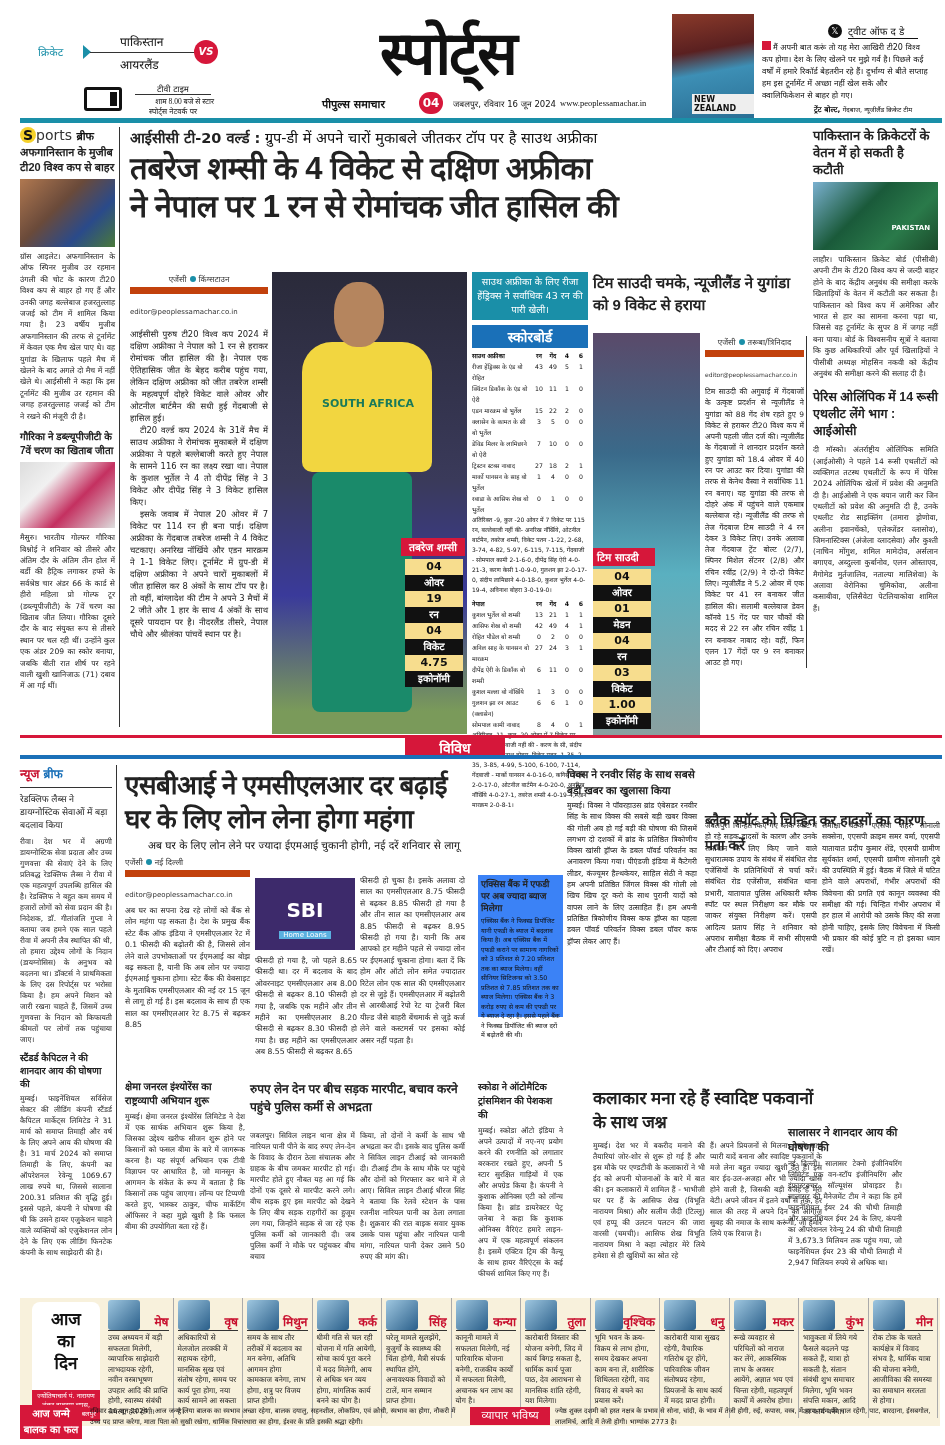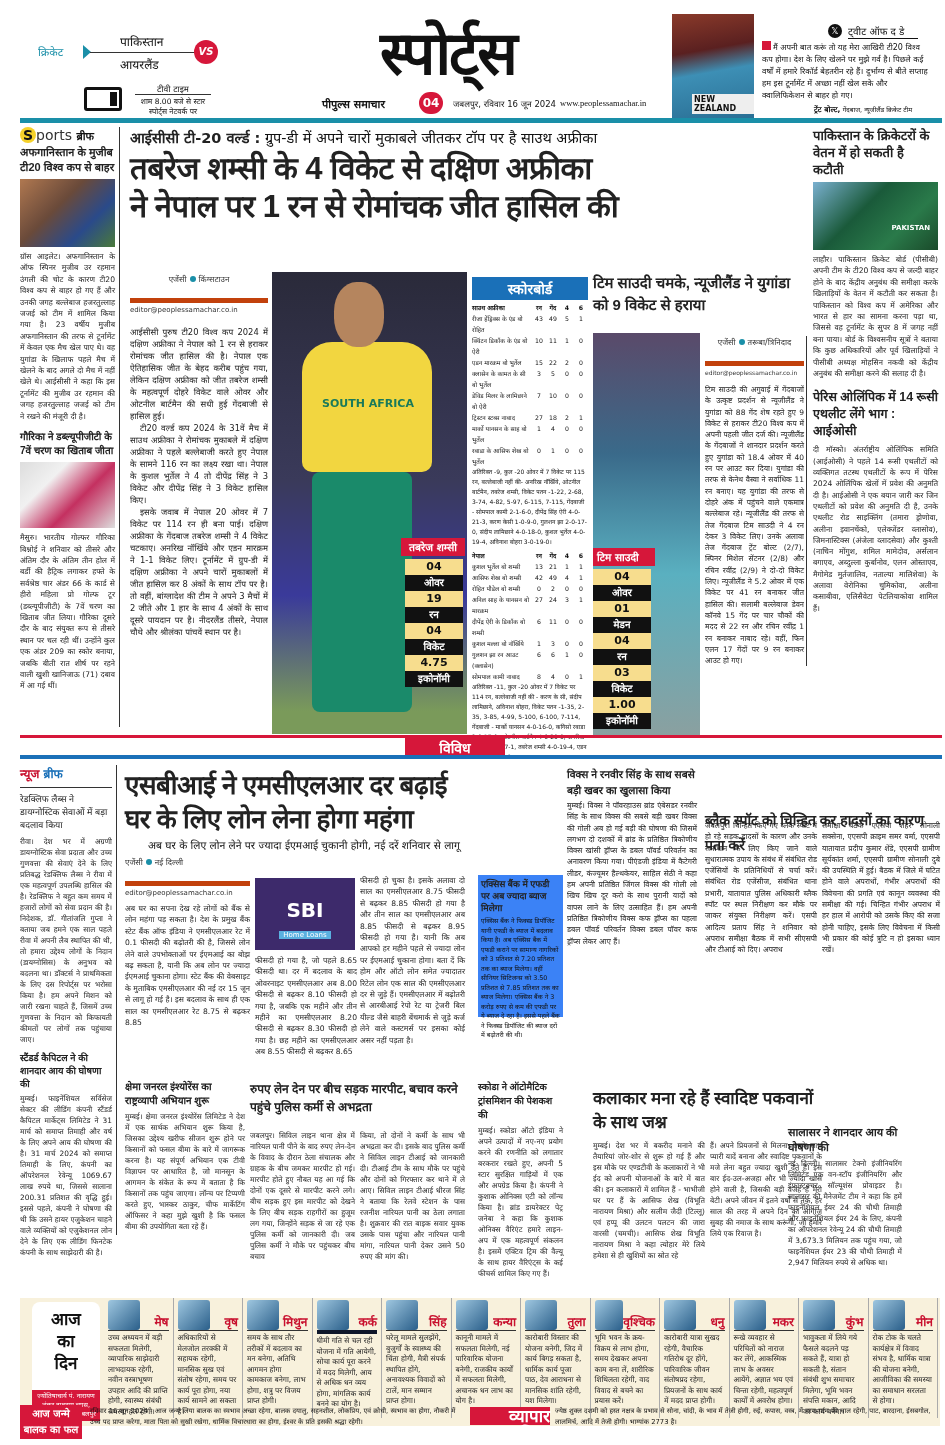--- a/index.html
+++ b/index.html
@@ -3,21 +3,21 @@
 <meta charset="utf-8">
 <style>
 *{box-sizing:border-box;margin:0;padding:0}
 body{width:945px;height:1445px;background:#fff;font-family:"DejaVu Sans","Liberation Sans",sans-serif;color:#111;position:relative;overflow:hidden}
 .abs{position:absolute}
 .teal{background:#1a8fa8}
 .red{background:#d6173a}
 .txt{font-size:8.4px;line-height:12px;text-align:justify;color:#222}
 .hd{font-family:"Liberation Sans",sans-serif;font-weight:bold;color:#222}
 .byline{font-size:8px;color:#333}
-.email{font-size:7px;color:#333;border-top:5px solid #c2410c;padding-top:3px;margin-top:14px}
+.email{font-size:7px;color:#333;border-top:7px solid #c2410c;padding-top:14px;margin-top:3px}
 .dot{display:inline-block;width:6px;height:6px;border-radius:50%;background:#1a8fa8;margin:0 3px}
 .photo{background:linear-gradient(160deg,#3a5a6a,#1c2e3a)}
 .stat-box{width:58px;text-align:center;font-weight:bold;font-size:11px;height:16px;line-height:16px}
 .stat-val{background:#f7dd8e;color:#111}
 .stat-lbl{background:#111;color:#fff;font-size:10px}
 .score-row{display:flex;font-size:6.2px;line-height:11px}
 .score-row span:first-child{flex:1}
 .score-row span{width:14px;text-align:center}
 .score-row span:first-child{text-align:left}
 .zodiac{position:absolute;top:0;height:120px;border-right:1px solid #aaa;padding:2px 4px}
@@ -32,21 +32,21 @@
   <div class="abs" style="left:38px;top:44px;font-size:11px;color:#1a8fa8;">क्रिकेट</div>
   <div class="abs" style="left:83px;top:45px;width:0;height:0;border-top:7px solid transparent;border-bottom:7px solid transparent;border-left:8px solid #1a8fa8;"></div>
   <div class="abs" style="left:90px;top:52px;width:105px;height:1px;background:#333;"></div>
   <div class="abs" style="left:120px;top:33px;font-size:12px;">पाकिस्तान</div>
   <div class="abs" style="left:120px;top:56px;font-size:12px;">आयरलैंड</div>
   <div class="abs" style="left:194px;top:40px;width:24px;height:24px;border-radius:50%;background:#d6173a;color:#fff;font-size:10px;font-weight:bold;text-align:center;line-height:24px;font-style:italic;">VS</div>
   <div class="abs" style="left:84px;top:87px;width:38px;height:24px;border:3px solid #111;border-radius:3px;">
     <div style="position:absolute;right:2px;top:2px;width:7px;height:14px;background:#111;"></div>
   </div>
   <div class="abs" style="left:135px;top:83px;width:76px;text-align:center;font-size:8.5px;border-bottom:1px solid #333;">टीवी टाइम</div>
-  <div class="abs" style="left:132px;top:96px;width:82px;text-align:center;font-size:7.5px;">शाम 8.00 बजे से स्टार</div>
+  <div class="abs" style="left:132px;top:96px;width:82px;text-align:right;font-size:7.5px;font-family:Liberation Serif, serif;">शाम 8.00 बजे से स्टार</div>
   <div class="abs" style="left:132px;top:106px;width:82px;text-align:center;font-size:7.5px;">स्पोर्ट्स नेटवर्क पर</div>
 
   <div class="abs" style="left:380px;top:18px;font-family:'DejaVu Serif',serif;font-size:60px;font-weight:bold;color:#111;line-height:70px;letter-spacing:-2px;">स्पोर्ट्स</div>
   <div class="abs" style="left:322px;top:96px;font-size:11px;font-weight:bold;">पीपुल्स समाचार</div>
   <div class="abs" style="left:419px;top:92px;width:24px;height:22px;border-radius:11px;background:#d6173a;color:#fff;font-weight:bold;font-size:12px;text-align:center;line-height:22px;">04</div>
   <div class="abs" style="left:453px;top:98px;font-size:8.5px;">जबलपुर, रविवार 16 जून 2024</div>
   <div class="abs" style="left:560px;top:98px;font-size:8.5px;font-family:'Liberation Serif',serif;">www.peoplessamachar.in</div>
 
   <div class="abs photo" style="left:672px;top:14px;width:82px;height:104px;background:linear-gradient(170deg,#8a3a2a 0%,#5a2020 35%,#3d8fb5 55%,#2a6f95 100%);">
     <div style="position:absolute;bottom:4px;left:20px;background:#eee;font-size:8px;font-weight:bold;padding:1px 2px;">NEW ZEALAND</div>
@@ -103,20 +103,21 @@
   <div class="stat-box stat-lbl">ओवर</div>
   <div class="stat-box stat-val">19</div>
   <div class="stat-box stat-lbl">रन</div>
   <div class="stat-box stat-val">04</div>
   <div class="stat-box stat-lbl">विकेट</div>
   <div class="stat-box stat-val">4.75</div>
   <div class="stat-box stat-lbl">इकोनॉमी</div>
 </div>
 
 <div class="abs" style="left:472px;top:272px;width:116px;">
+  <div style="background:#1a8fa8;color:#fff;font-size:9.5px;line-height:14px;text-align:center;padding:3px;">साउथ अफ्रीका के लिए रीजा हेंड्रिक्स ने सर्वाधिक 43 रन की पारी खेली।</div>
   <div style="background:#1a70b8;color:#fff;font-weight:bold;font-size:14px;text-align:center;margin-top:5px;padding:2px 0;">स्कोरबोर्ड</div>
   <div class="score-row" style="font-weight:bold;margin-top:2px;">
     <span>साउथ अफ्रीका</span>
       <span>रन</span>
       <span>गेंद</span>
       <span>4</span>
       <span>6</span>
   </div>
   <div id="t1rows">
       <div class="score-row">
@@ -367,21 +368,21 @@
     <div class="ztxt">अधिकारियों से मेलजोल तरक्की में सहायक रहेगी, मानसिक सुख एवं संतोष रहेगा, समय पर कार्य पूरा होगा, नया कार्य सामने आ सकता है।</div>
       </div>
       <div class="zodiac" style="left: 139px; width: 69.5px;">
         <div style="display:flex;align-items:flex-end;justify-content:space-between;border-bottom:1px solid #333;margin-bottom:2px;">
       <span class="zicon"></span>
       <span style="color:#c8102e;font-weight:bold;font-size:12px;">मिथुन</span>
     </div>
     <div class="ztxt">समय के साथ तौर तरीकों में बदलाव का मन बनेगा, अतिथि आगमन होगा कामकाज बनेगा, लाभ होगा, शत्रु पर विजय प्राप्त होगी।</div>
       </div>
       <div class="zodiac" style="left: 208.5px; width: 69.5px;">
-        <div style="display:flex;align-items:flex-end;justify-content:space-between;border-bottom:4px solid #0f172a;margin-bottom:2px;">
+        <div style="display:flex;align-items:flex-end;justify-content:space-between;border-bottom:1px solid #0f172a;margin-bottom:2px;">
       <span class="zicon"></span>
       <span style="color:#c8102e;font-weight:bold;font-size:12px;">कर्क</span>
     </div>
     <div class="ztxt">धीमी गति से चल रही योजना में गति आयेगी, सोचा कार्य पूरा करने में मदद मिलेगी, आय से अधिक धन व्यय होगा, मांगलिक कार्य बनने का योग है।</div>
       </div>
       <div class="zodiac" style="left: 278px; width: 69.5px;">
         <div style="display:flex;align-items:flex-end;justify-content:space-between;border-bottom:1px solid #333;margin-bottom:2px;">
       <span class="zicon"></span>
       <span style="color:#c8102e;font-weight:bold;font-size:12px;">सिंह</span>
     </div>
@@ -434,14 +435,14 @@
       <span class="zicon"></span>
       <span style="color:#c8102e;font-weight:bold;font-size:12px;">मीन</span>
     </div>
     <div class="ztxt">रोक टोक के चलते कार्यक्षेत्र में विवाद संभव है, धार्मिक यात्रा की योजना बनेगी, आजीविका की समस्या का समाधान सरलता से होगा।</div>
       </div>
     </div>
 </div>
 
 <div class="abs red" style="left:20px;top:1405px;width:62px;height:34px;color:#fff;font-weight:bold;font-size:10px;line-height:16px;text-align:center;padding-top:1px;">आज जन्मे बालक का फल</div>
 <div class="abs" style="left:90px;top:1406px;width:370px;font-size:6.8px;line-height:11px;">रविवार 16 जून 2024 - आज जन्म लिया बालक का स्वभाव अच्छा रहेगा, बालक दयालु, सहनशील, लोकप्रिय, एवं क्रोधी, स्वभाव का होगा, नौकरी में उच्च पद प्राप्त करेगा, माता पिता को सुखी रखेगा, धार्मिक विचारधारा का होगा, ईश्वर के प्रति इसकी श्रद्धा रहेगी।</div>
-<div class="abs red" style="left:470px;top:1407px;width:80px;height:18px;color:#fff;font-weight:bold;font-size:17px;line-height:18px;text-align:right;">व्यापार भविष्य</div>
+<div class="abs red" style="left:470px;top:1407px;width:80px;height:18px;color:#fff;font-weight:normal;font-size:11px;line-height:18px;text-align:center;">व्यापार भविष्य</div>
 <div class="abs" style="left:555px;top:1406px;width:385px;font-size:6.8px;line-height:11px;">ज्येष्ठ शुक्ल दशमी को हस्त नक्षत्र के प्रभाव से सोना, चांदी, के भाव में तेजी होगी, रुई, कपास, वस्त्र, में नरम-गरम की चाल रहेगी, पाट, बारदाना, ईसबगोल, लालमिर्च, आदि में तेजी होगी। भाग्यांक 2773 है।</div>
 
 </body></html>

